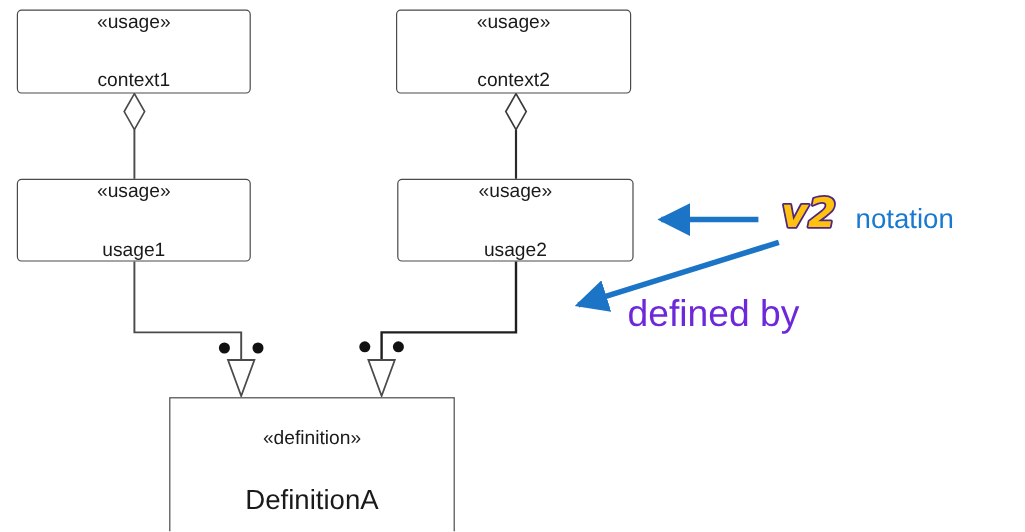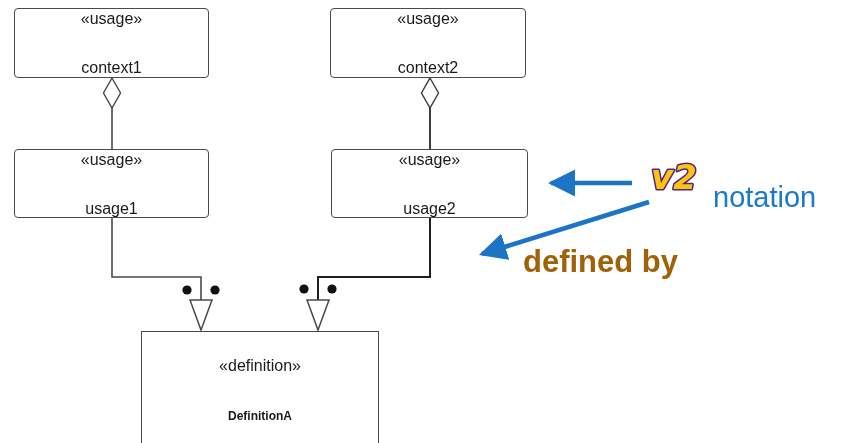--- a/index.html
+++ b/index.html
@@ -26,40 +26,39 @@
     justify-content: center;
     align-items: center;
     text-align: center;
     color: #1a1a1a;
     z-index: 2;
   }
   .node.rounded { border-radius: 4px; }
   .node .stereo { font-size: 16px; line-height: 21px; }
   .node .nname  { font-size: 16px; line-height: 21px; margin-top: 28px; }
   .node.def .stereo { font-size: 16px; line-height: 22px; }
-  .node.def .nname  { font-size: 12px; line-height: 23px; font-weight: bold; }
+  .node.def .nname  { font-size: 23px; line-height: 23px; font-weight: normal; }
 
   #n-context1 { left: 14px;  top: 8px;   width: 195px; height: 70px; }
   #n-context2 { left: 330px; top: 8px;   width: 196px; height: 70px; }
   #n-usage1   { left: 14px;  top: 149px; width: 195px; height: 69px; }
   #n-usage2   { left: 331px; top: 149px; width: 197px; height: 69px; }
   #n-definitionA { left: 141px; top: 331px; width: 238px; height: 121px; }
 
   .annot { position: absolute; z-index: 3; white-space: nowrap; }
   #logo-v2 { left: 642px; top: 152px; width: 64px; height: 50px; }
   #lbl-notation {
-    left: 713px; top: 180px;
-    font-size: 29px; line-height: 34px;
+    left: 713px; top: 165px;
+    font-size: 23px; line-height: 34px;
     color: #1879cf;
   }
   #lbl-defined-by {
     left: 523px; top: 244px;
     font-size: 31px; line-height: 36px;
-    color: #a16207;
-    font-weight: bold;
+    color: #6d28d9;
   }
 </style>
 </head>
 <body>
 
 <div id="stage">
 
   <svg class="layer" viewBox="0 0 854 443">
     <defs>
       <marker id="blueArrow" markerWidth="6" markerHeight="6" refX="5.3" refY="3" orient="auto" markerUnits="strokeWidth">

